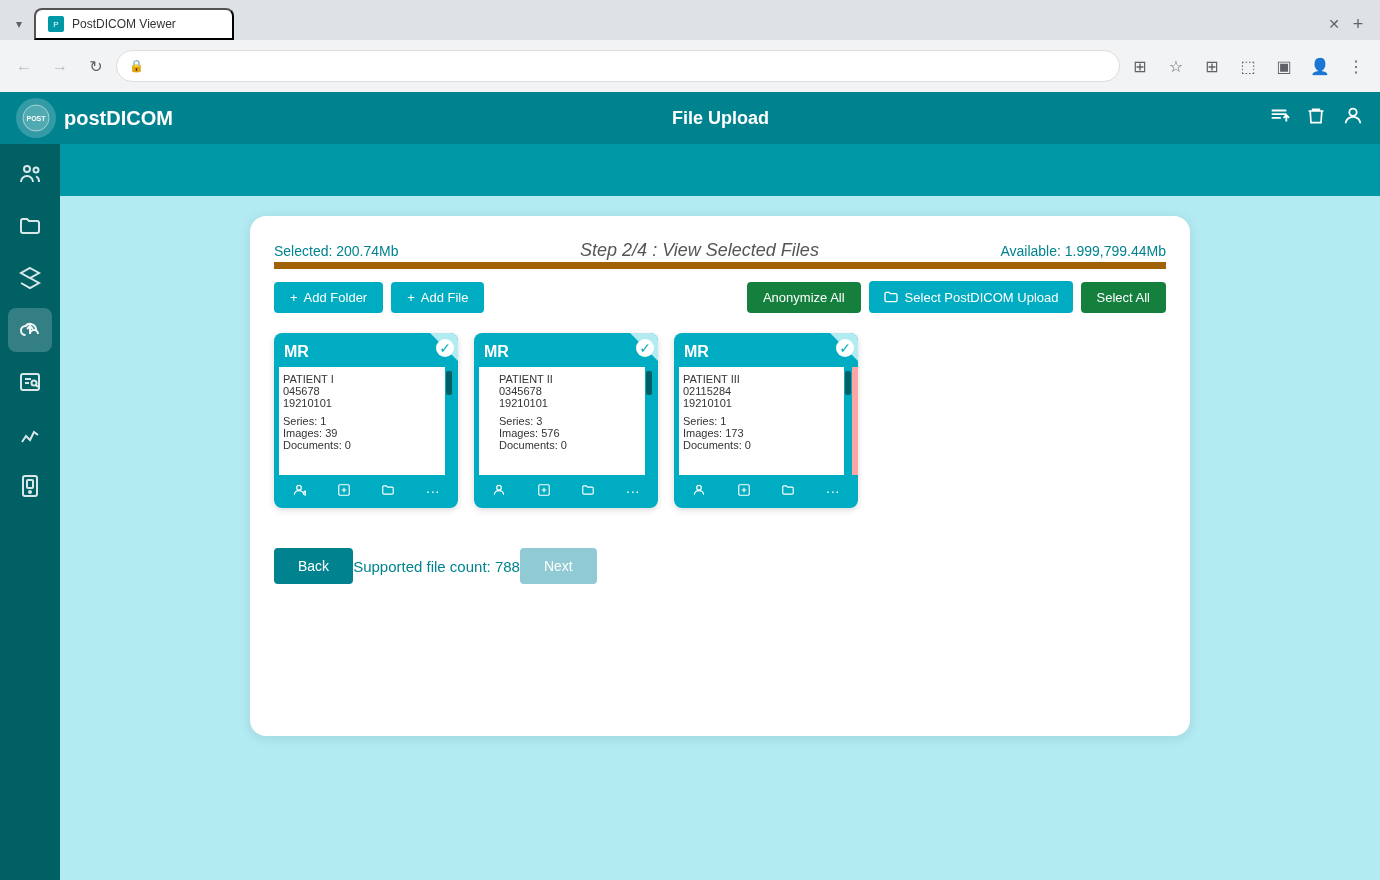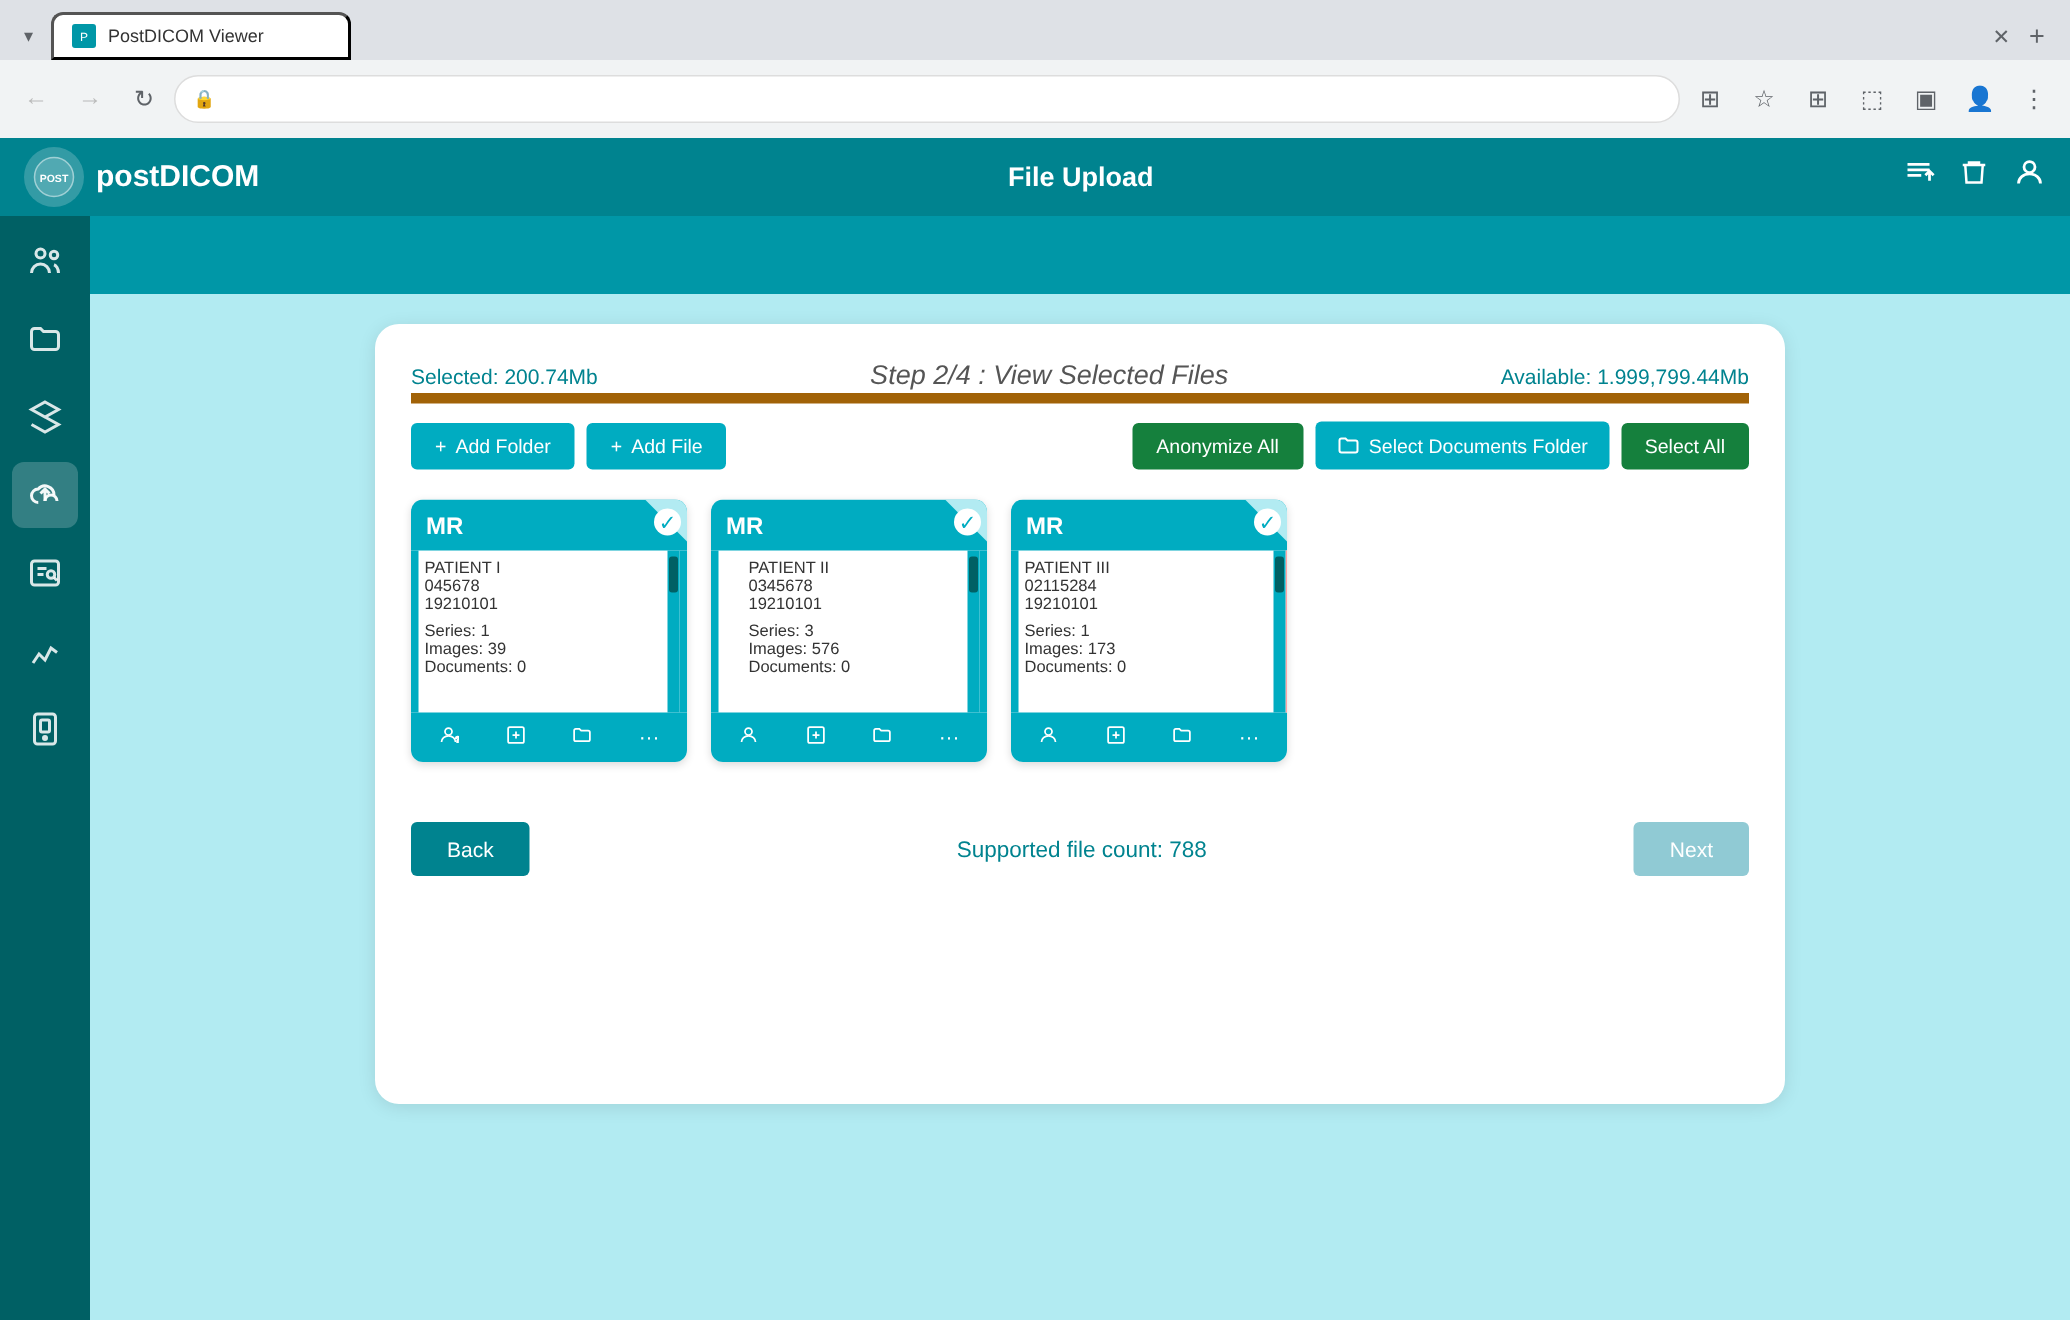--- a/index.html
+++ b/index.html
@@ -327,21 +327,20 @@
       color: white;
       font-size: 14px;
       cursor: pointer;
       padding: 2px 4px;
     }
 
     
     .card-footer {
       display: flex;
       align-items: center;
-      justify-content: space-between;
       margin-top: 24px;
       padding-top: 16px;
     }
     .btn-back {
       background: #00838f;
       color: white;
       border: none;
       border-radius: 4px;
       padding: 10px 24px;
       font-size: 14px;
@@ -492,21 +491,21 @@
         <button class="btn-teal">
           <span>+</span>
           <span>Add File</span>
         </button>
         <div class="action-spacer"></div>
         <button class="btn-outline-teal">Anonymize All</button>
         <button class="btn-select-folder">
           <svg width="16" height="16" viewBox="0 0 24 24" fill="none" stroke="white" stroke-width="2">
               <path d="M3 7a2 2 0 012-2h4l2 2h8a2 2 0 012 2v8a2 2 0 01-2 2H5a2 2 0 01-2-2z"></path>
             </svg>
-          <span>Select Documents Folder</span>
+          <span>Select PostDICOM Upload</span>
         </button>
         <button class="btn-outline-teal">Select All</button>
       </div>
 
       <div class="files-grid">
 
         <div class="file-card">
           <div class="file-card-header">
             <span class="file-type-label">MR</span>
             <div class="file-card-corner"></div>
@@ -590,21 +589,21 @@
             <span class="footer-icon">···</span>
           </div>
         </div>
 
         <div class="file-card">
           <div class="file-card-header">
             <span class="file-type-label">MR</span>
             <div class="file-card-corner"></div>
             <div class="file-card-check">✓</div>
           </div>
-          <div style="display:flex; min-height:108px; border-left:5px solid #00acc1; border-right:1px solid #fca5a5; position:relative;justify-content:flex-end;">
+          <div style="display:flex; min-height:108px; border-left:5px solid #00acc1; border-right:6px solid #fca5a5; position:relative;justify-content:flex-end;">
             <div style="flex:1; padding:6px 4px; font-size:11px; color:#333; overflow:hidden;">
               <div>PATIENT III</div>
               <div>02115284</div>
               <div>19210101</div>
               <div style="height:6px;"></div>
               <div>Series: 1</div>
               <div>Images: 173</div>
               <div>Documents: 0</div>
             </div>
             <div style="position:absolute; right:0; top:0; bottom:0; width:8px; background:#00acc1; display:flex; flex-direction:column; align-items:center; justify-content:flex-start; padding-top:4px;">

